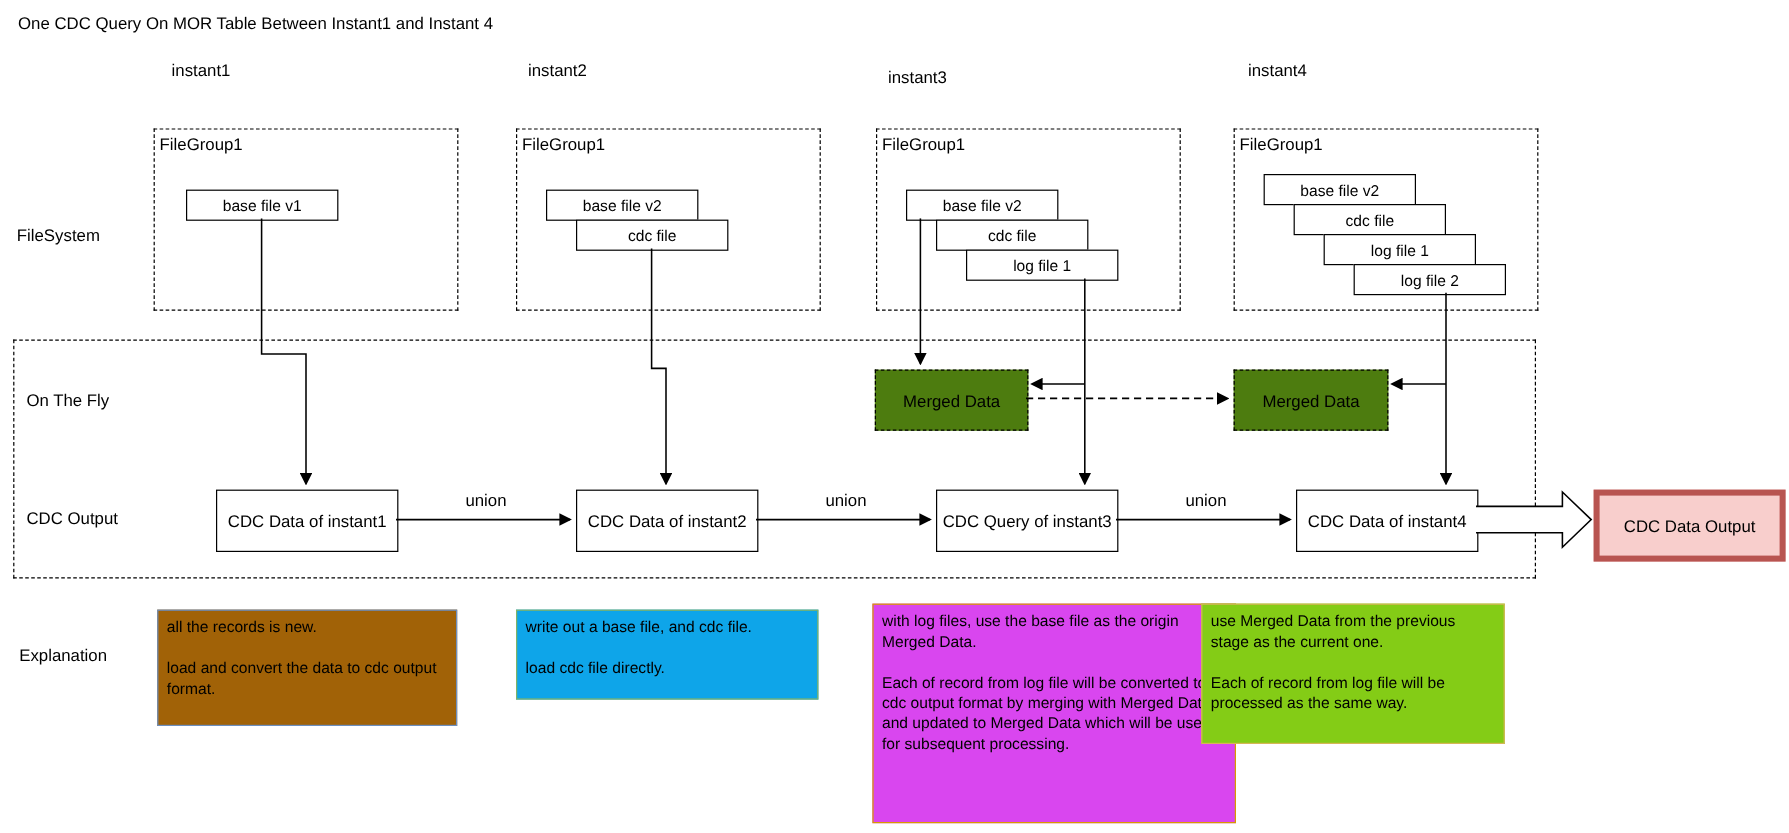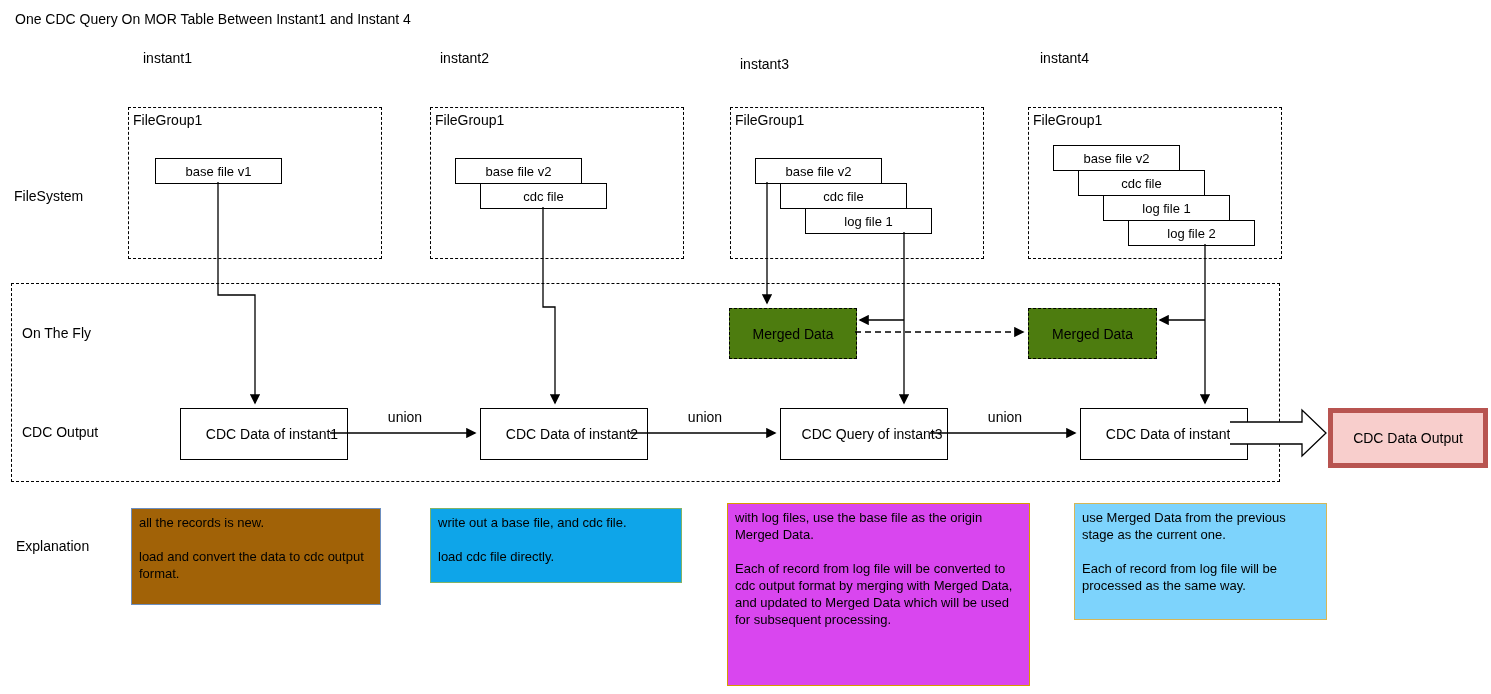--- a/index.html
+++ b/index.html
@@ -21,21 +21,21 @@
   }
   .bigdash{border:1px dashed #000;}
   .merged{
     border:1px dashed #000;background:#4d7c0f;
     display:flex;align-items:center;justify-content:center;
     font-size:14px;z-index:2;
   }
   .cdcbox{
     border:1px solid #000;background:#fff;
     display:flex;align-items:center;justify-content:center;
-    font-size:14px;white-space:nowrap;z-index:3;padding-left:16px;
+    font-size:14px;white-space:nowrap;z-index:3;
   }
   .outputbox{
     border:5px solid #3b82f6;background:#f8cecc;
     display:flex;align-items:center;justify-content:center;
     font-size:14px;white-space:nowrap;z-index:3;
   }
   .union{
     font-size:14px;text-align:center;z-index:4;
   }
   .exp{
@@ -107,21 +107,21 @@
 
   <div class="abs exp" style="left: 131px; top: 508px; width: 250px; height: 97px; background-color: #a16207; border-color: rgb(108, 142, 191);">all the records is new.
 
 load and convert the data to cdc output format.</div>
   <div class="abs exp" style="left: 430px; top: 508px; width: 252px; height: 75px; background-color: #0ea5e9; border-color: rgb(130, 179, 102);">write out a base file, and cdc file.
 
 load cdc file directly.</div>
   <div class="abs exp" style="left: 727px; top: 503px; width: 303px; height: 183px; background-color: #d946ef; border-color: rgb(215, 155, 0);">with log files, use the base file as the origin Merged Data.
 
 Each of record from log file will be converted to cdc output format by merging with Merged Data, and updated to Merged Data which will be used for subsequent processing.</div>
-  <div class="abs exp" style="left: 1074px; top: 503px; width: 253px; height: 117px; background-color: #7dd3fc; border-color: rgb(214, 182, 86);">use Merged Data from the previous stage as the current one.
+  <div class="abs exp" style="left: 1001px; top: 503px; width: 253px; height: 117px; background-color: #84cc16; border-color: rgb(214, 182, 86);">use Merged Data from the previous stage as the current one.
 
 Each of record from log file will be processed as the same way.</div>
 
   <svg id="wires" width="1491" height="694" viewBox="0 0 1491 694">
     <defs>
       <marker id="arr" viewBox="0 0 10 10" refX="8.5" refY="5" markerWidth="8" markerHeight="8" orient="auto-start-reverse">
         <path d="M0 0 L10 5 L0 10 z" fill="#000"></path>
       </marker>
     </defs>
     <g stroke="#000" stroke-width="1.3" fill="none">

